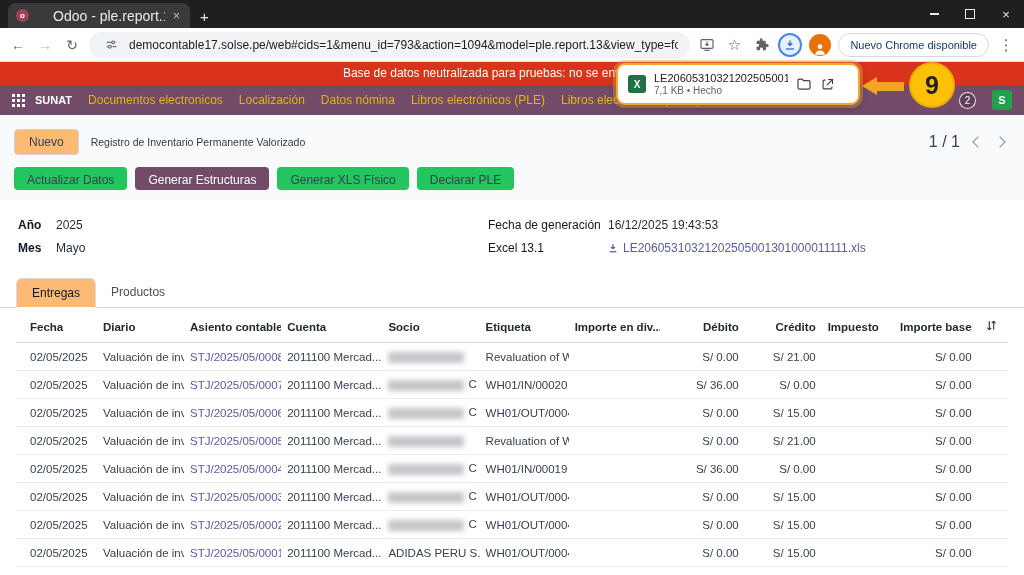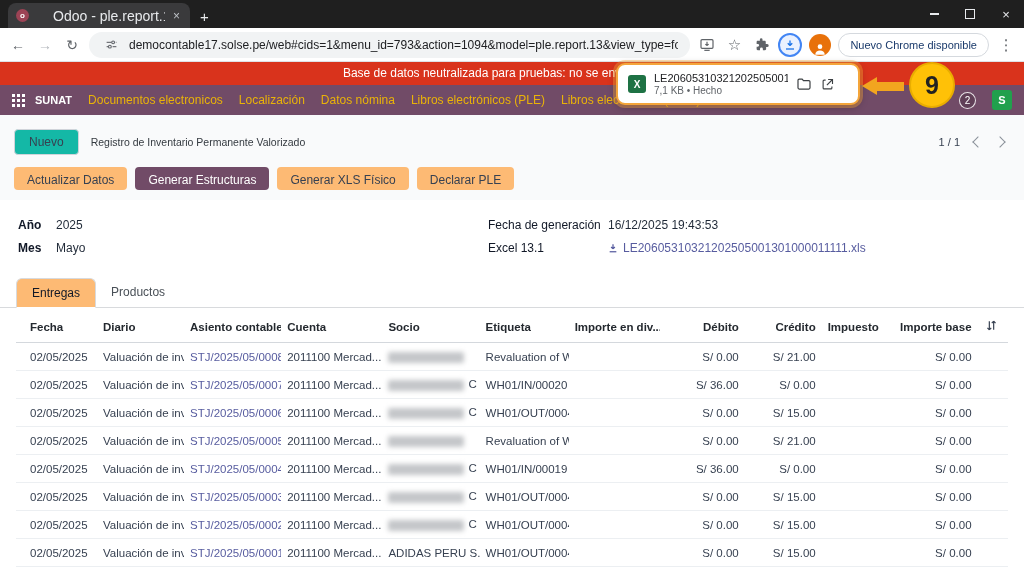--- a/index.html
+++ b/index.html
@@ -38,32 +38,32 @@
   .odoo-nav { height:30px; background:#714B67; display:flex; align-items:center; gap:16px; padding:0 12px; color:#fff; }
   .apps-ic { display:flex; align-items:center; }
   .brand { font-size:11px; font-weight:bold; margin-left:-6px; }
   .nav-item { font-size:12px; color:#eab308; white-space:nowrap; }
   .nav-spacer { flex:1; }
   .sys-badge { width:17px; height:17px; border-radius:50%; border:1.4px solid rgba(255,255,255,.85); background:rgba(0,0,0,.15); font-size:10px; display:flex; align-items:center; justify-content:center; }
   .avatar { width:20px; height:20px; border-radius:3px; background:#21a04d; color:#fff; font-size:11px; font-weight:bold; display:flex; align-items:center; justify-content:center; }
 
   
   .control-panel { background:#f9fafb; display:flex; align-items:center; gap:12px; padding:9px 14px 4px; height:48px; }
-  .btn-new { background:#14b8a6; border:1px solid #d0d4da; border-radius:4px; padding:5px 14px; font-size:12px; color:#374151; font-family:inherit; }
+  .btn-new { background:#fdba74; border:1px solid #d0d4da; border-radius:4px; padding:5px 14px; font-size:12px; color:#374151; font-family:inherit; }
   .bc-title { font-size:10.5px; color:#343a40; }
   .bc-rec { font-size:13px; color:#111827; display:flex; align-items:center; gap:5px; margin-top:1px; }
   .gear { color:#714B67; font-size:12px; line-height:1; }
-  .pager { margin-left:auto; display:flex; align-items:center; gap:14px; font-size:11px; color:#374151; padding-right:6px; }
+  .pager { margin-left:auto; display:flex; align-items:center; gap:14px; font-size:16px; color:#374151; padding-right:6px; }
   .chev { width:8px; height:8px; border-right:1.6px solid #8a9099; border-bottom:1.6px solid #8a9099; display:inline-block; }
   .chev.left { transform:rotate(135deg); }
   .chev.right { transform:rotate(-45deg); }
 
   
   .action-row { background:#f9fafb; display:flex; gap:8px; padding:4px 14px 10px; height:37px; }
-  .btn { font-family:inherit; font-size:12px; padding:6px 13px; border-radius:4px; border:none; background:#fdba74; color:#374151; white-space:nowrap; }
+  .btn { font-family:inherit; font-size:12px; padding:6px 13px; border-radius:4px; border:none; background:#22c55e; color:#374151; white-space:nowrap; }
   .btn.primary { background:#714B67; color:#fff; }
 
   
   .sheet { background:#fff; height:375px; overflow:hidden; }
   .fields { display:flex; padding:18px 18px 0; }
   .col-left { width:470px; }
   .col-right { flex:1; }
   .field-row { display:flex; align-items:center; margin-bottom:9px; font-size:12px; }
   .col-left .flabel { width:38px; font-weight:bold; color:#111827; }
   .col-right .flabel { width:120px; color:#111827; }

